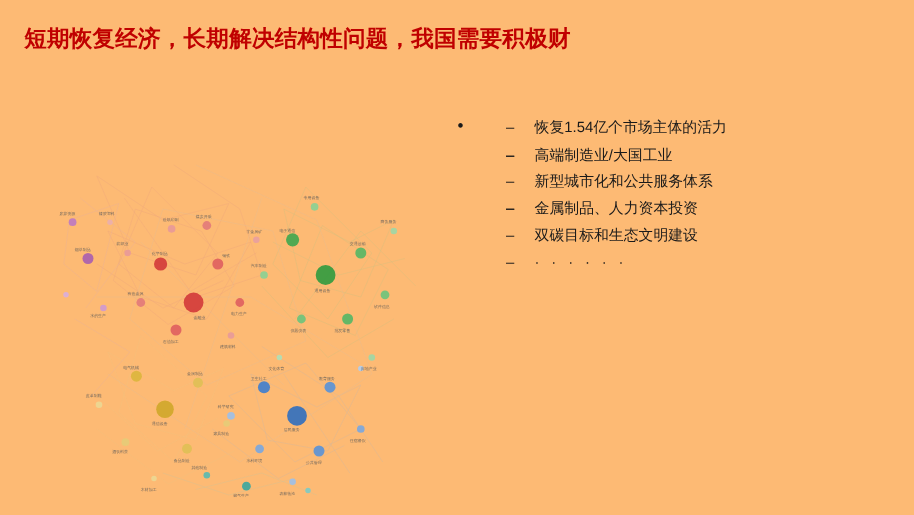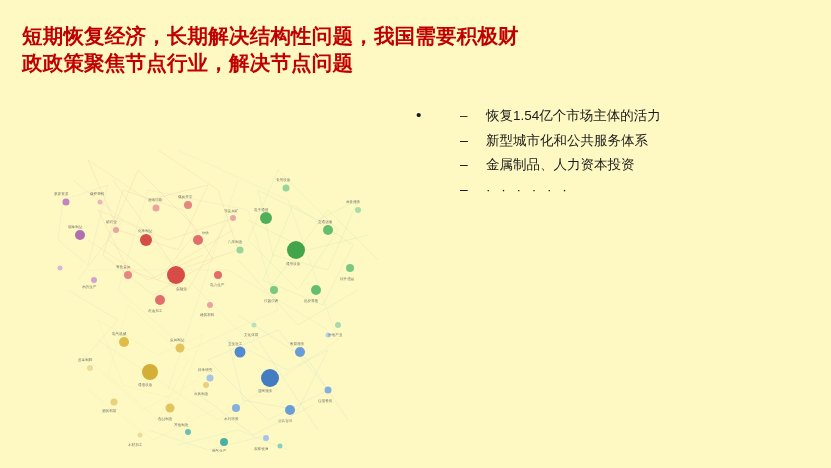--- a/index.html
+++ b/index.html
@@ -12,21 +12,21 @@
     height: 468px;
     font-family: "Liberation Sans", sans-serif;
     overflow: hidden;
     position: relative;
   }
   .slide {
     position: absolute;
     left: 0; top: 0;
     width: 831px;
     height: 468px;
-    background: #fef9c3;
+    background: #fdba74;
   }
   .title-block {
     position: absolute;
     left: 22px;
     top: 22px;
     width: 790px;
   }
   .title-line {
     color: #c00000;
     font-weight: bold;
@@ -91,21 +91,20 @@
     letter-spacing: 3.5px;
   }
 </style>
 </head>
 <body>
 
 <div class="slide">
 
   <div class="title-block">
     <div class="title-line">短期恢复经济，长期解决结构性问题，我国需要积极财</div>
-    <div class="title-line">政政策聚焦节点行业，解决节点问题</div>
   </div>
 
   <div class="graphic-pane">
     <svg width="380" height="362" viewBox="0 0 380 362" xmlns="http://www.w3.org/2000/svg">
       <g stroke-width="0.4" fill="none" opacity="0.35">
         <g stroke="#d98a8a">
           <path d="M60 70 L120 110 L180 95 L150 160 L90 140 Z"></path>
           <path d="M70 120 L140 150 L200 130 L160 200 L100 180 Z"></path>
           <path d="M110 80 L170 140 L130 190 L80 150 Z"></path>
           <path d="M95 100 L155 120 L185 170 L125 205 L75 165 Z"></path>
@@ -264,34 +263,36 @@
     <div class="sub-list">
       <div class="bullet-l2">
         <span class="dash">–</span>
         <span>恢复1.54亿个市场主体的活力</span>
       </div>
       <div class="bullet-l2">
         <span class="dash">–</span>
       </div>
       <div class="bullet-l2">
         <span class="dash">–</span>
+        <span>高端制造业/大国工业</span>
       </div>
       <div class="bullet-l2">
         <span class="dash">–</span>
         <span>新型城市化和公共服务体系</span>
       </div>
       <div class="bullet-l2">
         <span class="dash">–</span>
       </div>
       <div class="bullet-l2">
         <span class="dash">–</span>
         <span>金属制品、人力资本投资</span>
       </div>
       <div class="bullet-l2">
         <span class="dash">–</span>
+        <span>双碳目标和生态文明建设</span>
       </div>
       <div class="bullet-l2">
         <span class="dash">–</span>
         <span class="ellipsis-row">· · · · · ·</span>
       </div>
     </div>
   </div>
 
 </div>
 

